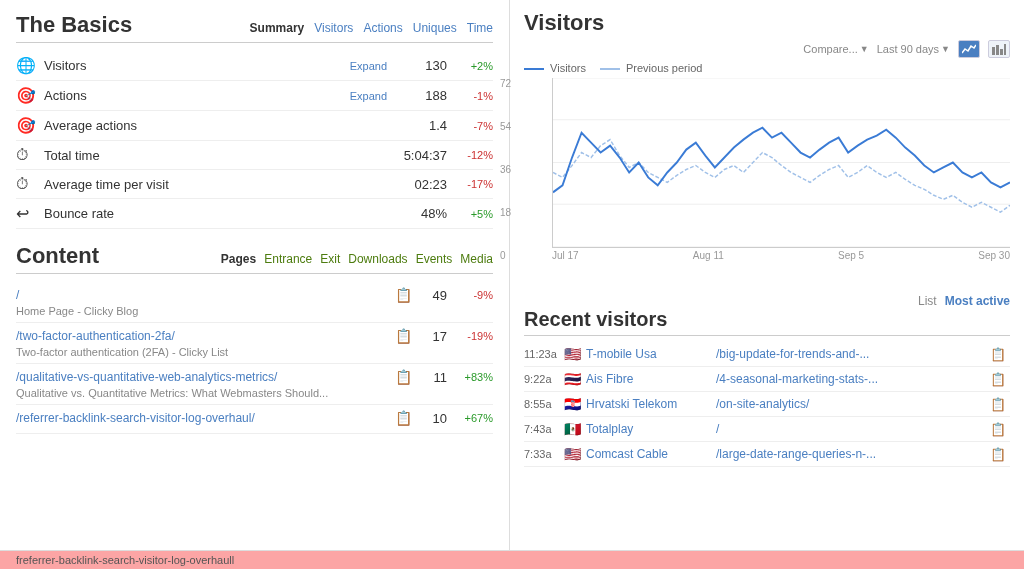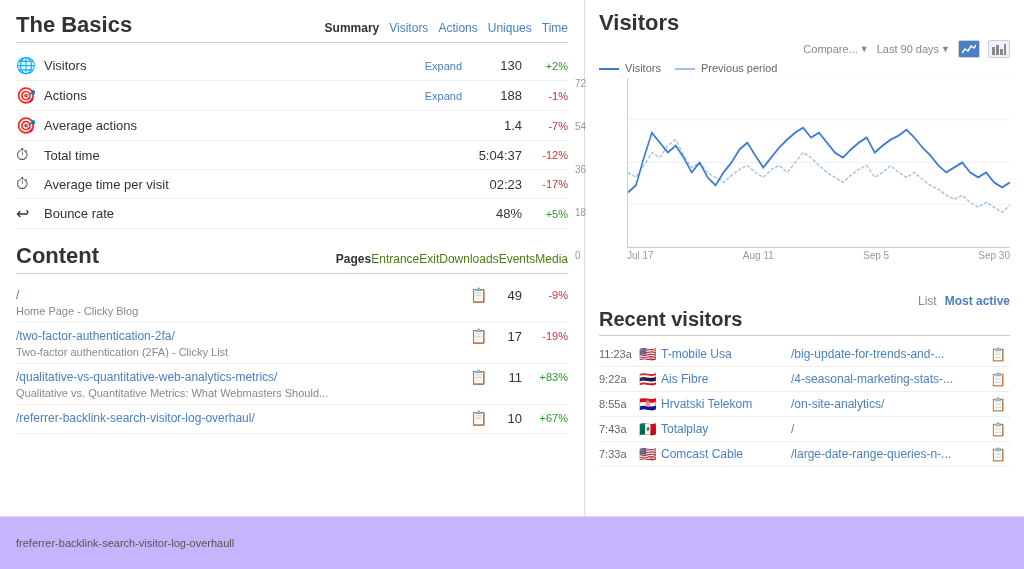--- a/index.html
+++ b/index.html
@@ -1,42 +1,42 @@
 <!DOCTYPE html>
 <html><head>
   <meta charset="utf-8">
   <style>
     * { margin: 0; padding: 0; box-sizing: border-box; }
     body { font-family: Arial, sans-serif; font-size: 13px; background: #fff; color: #333; width: 1024px; height: 569px; overflow: hidden; }
 
     .layout { display: flex; width: 1024px; height: 569px; }
 
     
-    .left-panel { width: 585px; padding: 12px 16px; border-right: 1px solid #ddd; }
+    .left-panel { width: 510px; padding: 12px 16px; border-right: 1px solid #ddd; }
 
     
     .section-title { font-size: 22px; font-weight: bold; color: #333; display: inline-block; }
     .section-header { display: flex; align-items: baseline; justify-content: space-between; margin-bottom: 4px; }
     .tab-nav { display: flex; gap: 10px; font-size: 12px; }
     .tab-nav a { color: #4a7fc1; text-decoration: none; }
     .divider { border: none; border-top: 1px solid #ccc; margin: 4px 0 8px 0; }
 
     .metric-row { display: flex; align-items: center; padding: 5px 0; border-bottom: 1px solid #eee; }
     .metric-icon { width: 22px; margin-right: 6px; font-size: 16px; }
     .metric-label { flex: 1; color: #333; }
     .metric-expand { color: #4a7fc1; font-size: 11px; margin-left: 6px; text-decoration: none; }
     .metric-value { font-size: 13px; color: #333; margin-right: 8px; min-width: 60px; text-align: right; }
     .metric-change { font-size: 11px; min-width: 38px; text-align: right; }
     .change-pos { color: #2a9a2a; }
     .change-neg { color: #cc3333; }
 
     
     .content-section { margin-top: 14px; }
     .content-header { display: flex; align-items: baseline; justify-content: space-between; margin-bottom: 4px; }
-    .content-tabs { display: flex; font-size: 12px; }
+    .content-tabs { display: flex; gap: 8px; font-size: 12px; }
     .content-tabs a { color: #4d7c0f; text-decoration: none; }
 
     .content-row { padding: 5px 0; border-bottom: 1px solid #eee; }
     .content-row-main { display: flex; align-items: center; }
     .content-link { color: #4a7fc1; text-decoration: none; font-size: 12px; flex: 1; }
     .content-icon { font-size: 14px; color: #666; margin-right: 4px; }
     .content-count { font-size: 13px; color: #333; margin-right: 8px; min-width: 30px; text-align: right; }
     .content-sub { font-size: 11px; color: #888; margin-top: 2px; }
 
     
@@ -70,21 +70,21 @@
     .recent-tabs a { color: #888; text-decoration: none; }
     .recent-divider { border: none; border-top: 1px solid #ccc; margin-bottom: 6px; }
 
     .visitor-row { display: flex; align-items: center; padding: 4px 0; border-bottom: 1px solid #eee; font-size: 12px; }
     .visitor-time { width: 40px; color: #666; font-size: 11px; }
     .visitor-flag { width: 22px; font-size: 14px; }
     .visitor-isp { flex: 0 0 130px; color: #4a7fc1; text-decoration: none; font-size: 12px; overflow: hidden; text-overflow: ellipsis; white-space: nowrap; }
     .visitor-path { flex: 1; color: #4a7fc1; text-decoration: none; font-size: 12px; overflow: hidden; text-overflow: ellipsis; white-space: nowrap; }
     .visitor-action-icon { width: 20px; color: #4a7fc1; font-size: 13px; cursor: pointer; }
 
-    .footer-bar { position: fixed; bottom: 0; left: 0; right: 0; background: #c4b5fd; border-top: 1px solid #ddd; padding: 20px 16px; font-size: 11px; color: #555; }
+    .footer-bar { position: fixed; bottom: 0; left: 0; right: 0; background: #fca5a5; border-top: 1px solid #ddd; padding: 3px 16px; font-size: 11px; color: #555; }
   </style>
 </head>
 <body>
 
 <div class="layout">
 
   <div class="left-panel">
 
     <div class="section-header">
       <span class="section-title">The Basics</span>

